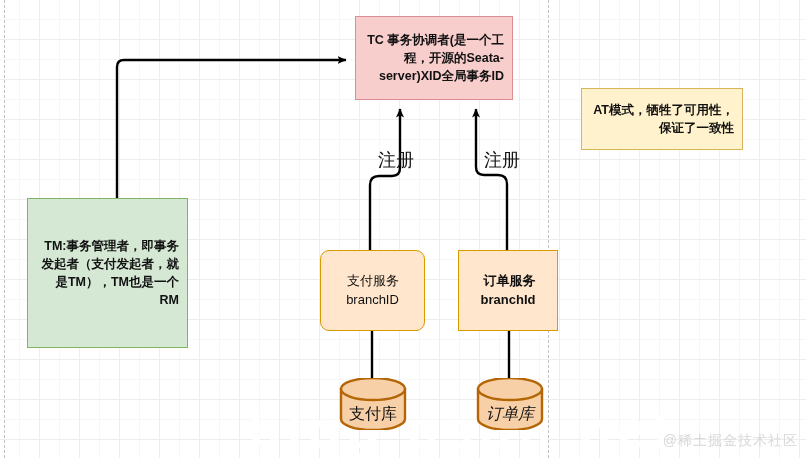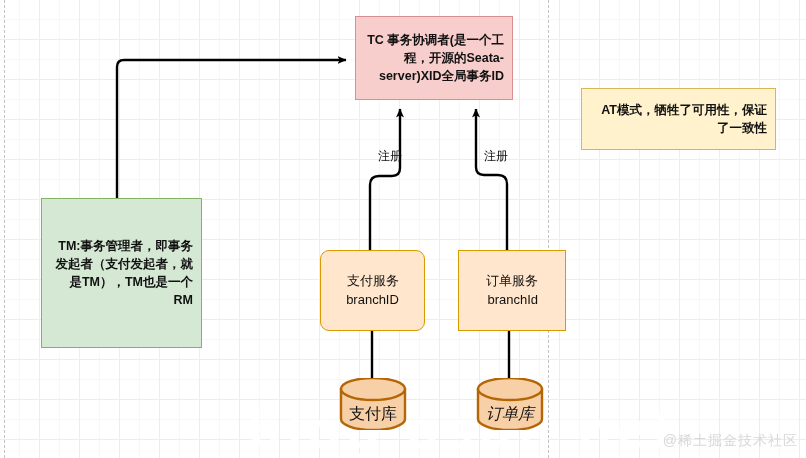--- a/index.html
+++ b/index.html
@@ -86,21 +86,21 @@
     left: 0;
     right: 0;
     top: 26px;
     font-size: 16px;
     z-index: 3;
     font-weight: normal;
   }
 
   .edge-label {
     position: absolute;
-    font-size: 12px;
+    font-size: 18px;
     color: #111111;
     background: transparent;
     white-space: nowrap;
     font-weight: normal;
   }
 
   svg.wires {
     position: absolute;
     left: 0;
     top: 0;
@@ -133,28 +133,28 @@
 
     <path d="M507,250 L507,184 Q507,175 498,175 L484,175 Q476,175 476,167 L476,109" fill="none" stroke="#000000" stroke-width="2.4" marker-end="url(#ah)"></path>
 
     <path d="M372,331 L372,388" fill="none" stroke="#000000" stroke-width="2.4" marker-end="url(#ah)"></path>
 
     <path d="M509,331 L509,388" fill="none" stroke="#000000" stroke-width="2.4" marker-end="url(#ah)"></path>
   </svg>
 
   <div class="node tc" style="left:355px; top:16px; width:158px; height:84px;">TC 事务协调者(是一个工程，开源的Seata-server)XID全局事务ID</div>
 
-  <div class="node tm" style="left:41px; top:198px; width:161px; height:150px;">TM:事务管理者，即事务发起者（支付发起者，就是TM），TM也是一个RM</div>
+  <div class="node tm" style="left:27px; top:198px; width:161px; height:150px;">TM:事务管理者，即事务发起者（支付发起者，就是TM），TM也是一个RM</div>
 
-  <div class="node note" style="left:581px; top:88px; width:195px; height:62px;">AT模式，牺牲了可用性，保证了一致性</div>
+  <div class="node note" style="left:581px; top:88px; width:162px; height:62px;">AT模式，牺牲了可用性，保证了一致性</div>
 
   <div class="node svc" style="left:320px; top:250px; width:105px; height:81px;border-radius:9px;">支付服务
 branchID</div>
 
-  <div class="node svc" style="left:458px; top:250px; width:108px; height:81px;">订单服务
+  <div class="node svc" style="left:458px; top:250px; width:100px; height:81px;font-weight:bold;">订单服务
 branchId</div>
 
   <div class="edge-label" style="left:378px; top:148px;">注册</div>
 
   <div class="edge-label" style="left:484px; top:148px;">注册</div>
 
   <div class="db" style="left:338px; top:378px; width:70px; height:52px;">
     <svg width="70" height="52" viewBox="0 0 70 52">
       <path d="M3,11 L3,41 A32,11 0 0 0 67,41 L67,11 Z" fill="#f8d0a8" stroke="#b46504" stroke-width="2.4"></path>
       <ellipse cx="35" cy="11" rx="32" ry="11" fill="#f8d0a8" stroke="#b46504" stroke-width="2.4"></ellipse>

